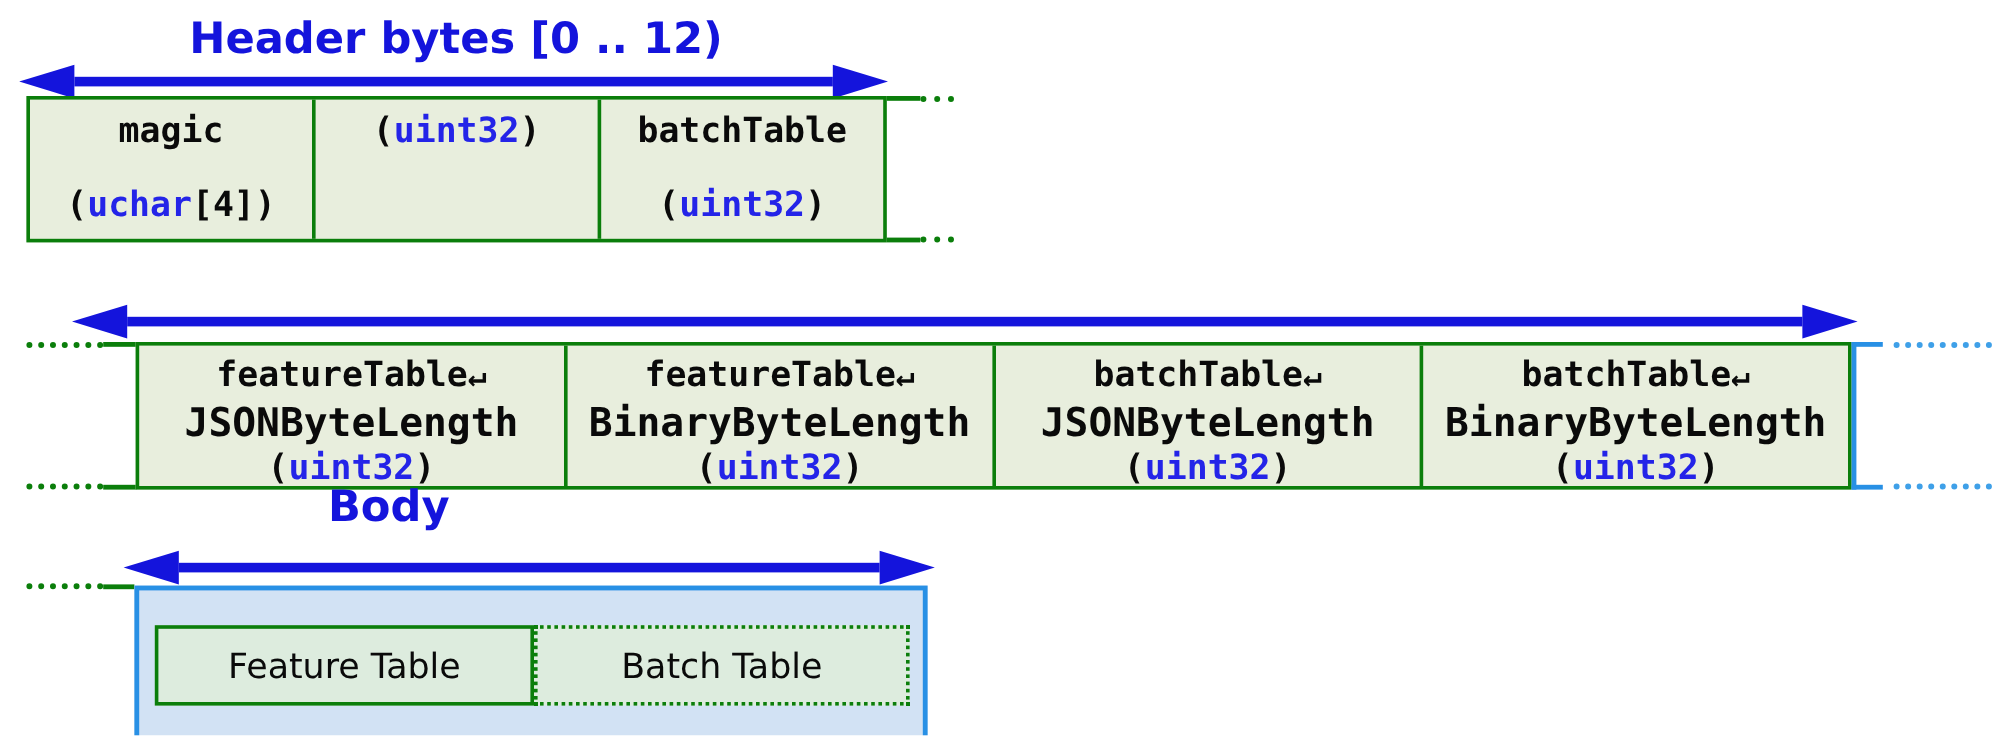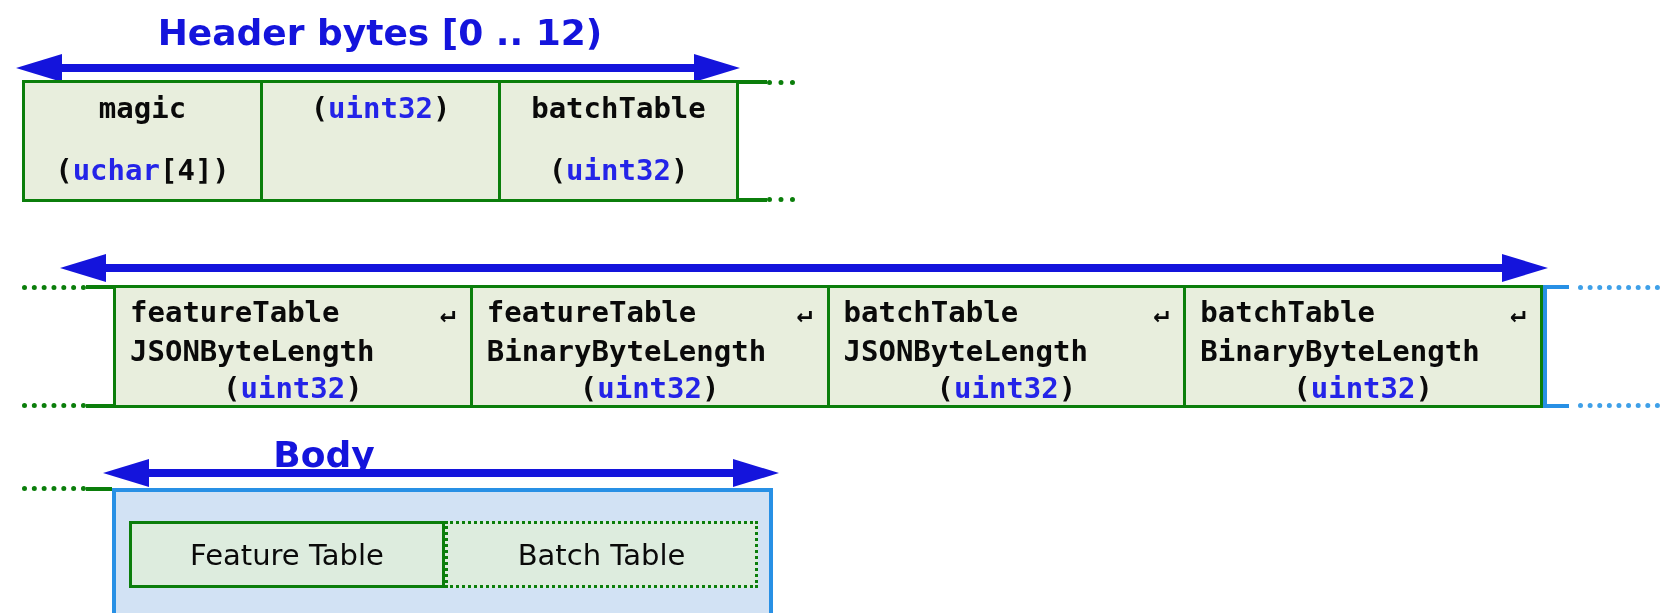--- a/index.html
+++ b/index.html
@@ -35,24 +35,24 @@
     border:3px solid var(--green);
   }
   .bcell{flex:1;border-right:3px solid var(--green);min-width:0;}
   .bcell:last-child{border-right:none;}
   .mono{font-family:"DejaVu Sans Mono",monospace;font-weight:bold;color:var(--ink);}
   
   .cell-v{display:flex;flex-direction:column;justify-content:space-between;text-align:center;padding:8px 4px 12px 4px;}
   .cell-v .fname{font-size:29px;}
   .cell-v .ftype{font-size:29px;}
   
-  .cell-3{display:flex;flex-direction:column;padding:5px 14px 2px 14px;}
+  .cell-3{display:flex;flex-direction:column;padding:5px 14px 2px 14px;align-items:center;}
   .cell-3 .l1{display:flex;justify-content:space-between;align-items:baseline;font-size:29px;line-height:38px;}
   .cell-3 .l1 .wrap{font-size:26px;}
-  .cell-3 .l2{font-size:29px;line-height:38px;}
+  .cell-3 .l2{font-size:33px;line-height:38px;}
   .cell-3 .l3{font-size:29px;line-height:36px;text-align:center;}
   .tblue{color:var(--type_blue);}
   
   .cont-solid-g{border-top:4px solid var(--green);border-bottom:4px solid var(--green);}
   .cont-dot-g{border-top:5px dotted var(--green);border-bottom:5px dotted var(--green);}
   .cont-dot-b{border-top:5px dotted var(--dot_blue);border-bottom:5px dotted var(--dot_blue);}
   .bracket-b{border-left:4px solid var(--body_border);border-top:4px solid var(--body_border);border-bottom:4px solid var(--body_border);}
   
   .bodybox{background:var(--body_fill);border:4px solid var(--body_border);}
   .innerbox{
@@ -134,21 +134,21 @@
           <span class="wrap">↵</span>
         </div>
       <div class="l2">BinaryByteLength</div>
       <div class="l3"><span>(</span><span class="tblue">uint32</span><span>)</span></div>
     </div>
   </div>
 
   <div class="abs bracket-b" style="left:1543px;top:285px;width:26px;height:123px;"></div>
   <div class="abs cont-dot-b" style="left:1578px;top:285px;width:82px;height:123px;"></div>
 
-  <div class="abs title" style="left:112px;top:434px;width:424px;">Body</div>
+  <div class="abs title" style="left:112px;top:402px;width:424px;">Body</div>
 
   <div class="abs arrow" style="left:103px;top:458px;width:676px;height:30px;">
     <span class="head-l"></span>
     <span class="shaft"></span>
     <span class="head-r"></span>
   </div>
 
   <div class="abs" style="left:22px;top:486px;width:64px;height:5px;border-top:5px dotted var(--green);"></div>
   <div class="abs" style="left:86px;top:487px;width:26px;height:4px;background:var(--green);"></div>
 

